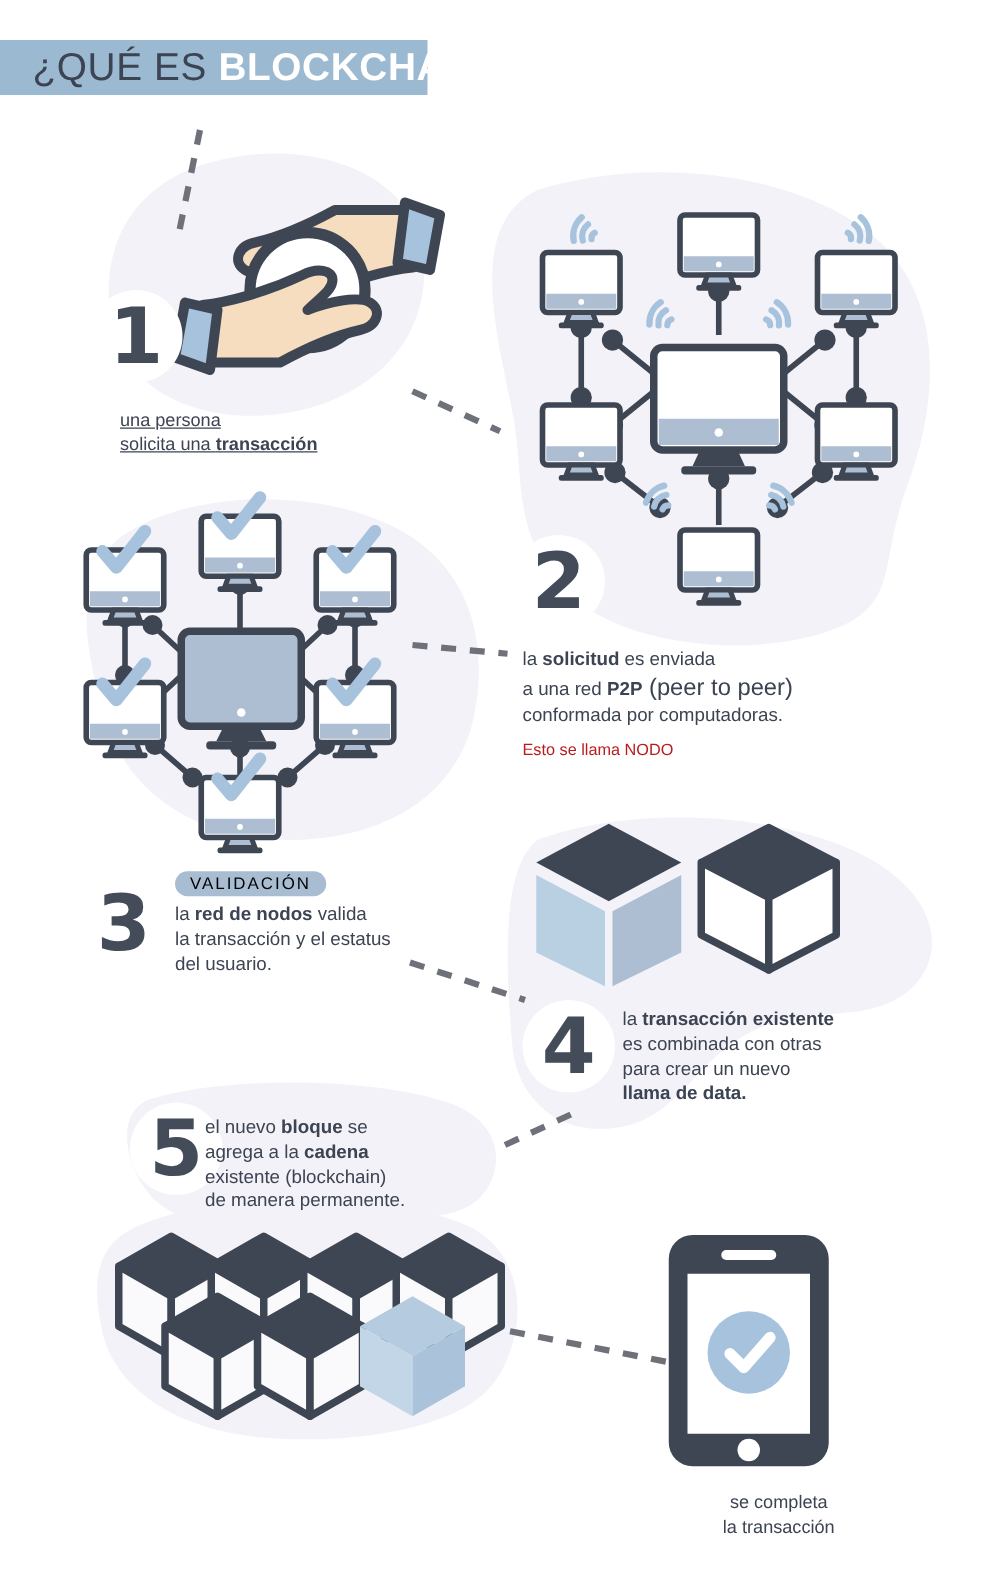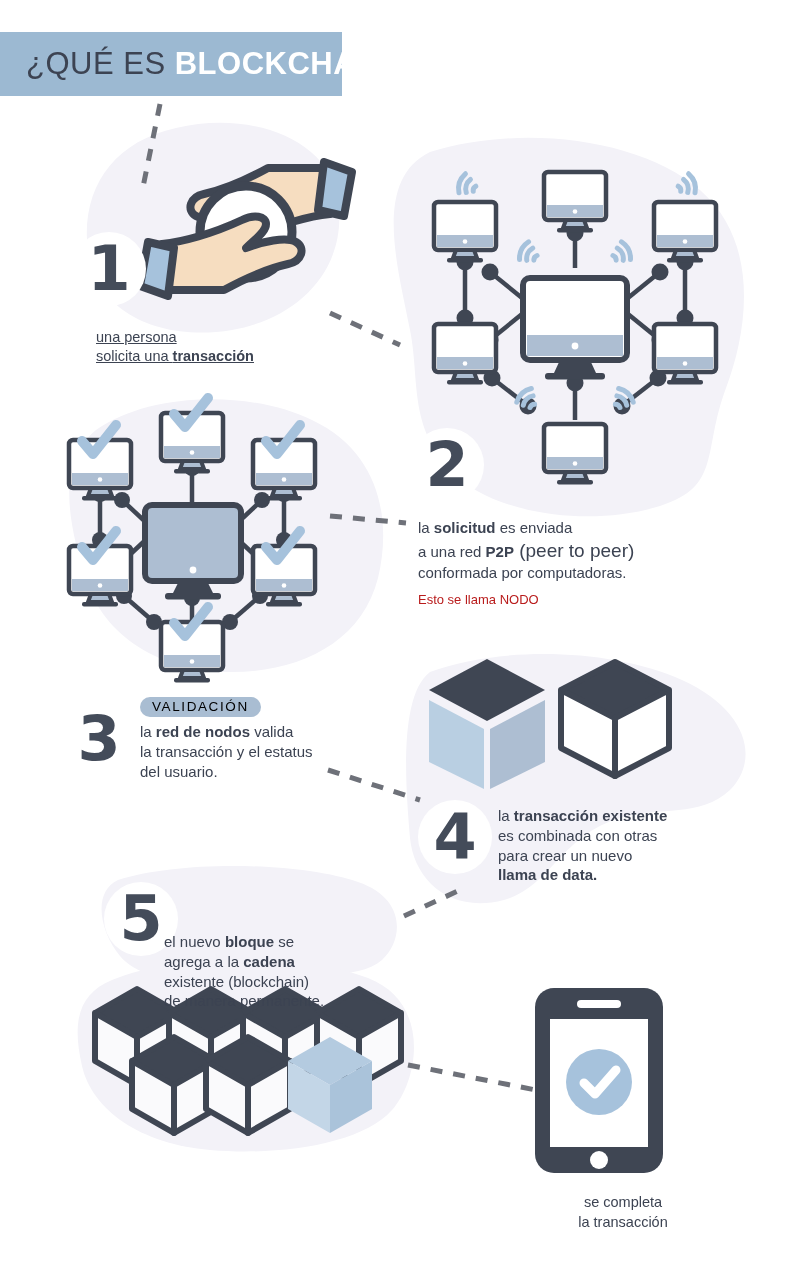--- a/index.html
+++ b/index.html
@@ -6,21 +6,21 @@
   body{
     width:800px;height:1271px;position:relative;overflow:hidden;
     font-family:"Liberation Sans","DejaVu Sans",sans-serif;
     color:#3c4352;
   }
   .stage{position:absolute;left:0;top:0;width:800px;height:1271px;}
   svg.layer{position:absolute;left:0;top:0;width:800px;height:1271px;}
 
   
   .title-banner{
-    position:absolute;left:0;top:32px;width:342px;height:64px;
+    position:absolute;left:0;top:32px;width:342px;height:44px;
     background:#9cb9d2;display:flex;align-items:center;
   }
   .title-text{
     margin-left:26px;font-size:31px;letter-spacing:.5px;white-space:nowrap;
   }
   .title-text .t1{color:#3c4352;font-weight:400;}
   .title-text .t2{color:#ffffff;font-weight:700;}
 
   
   .numbadge{
@@ -380,21 +380,21 @@
 
   <div class="cap cap2" style="left:498px;top:806px;">
     <div>
       <span>la </span><b>transacción existente</b>
     </div>
     <div><span>es combinada con otras</span></div>
     <div><span>para crear un nuevo</span></div>
     <div><b>llama de data.</b></div>
   </div>
 
-  <div class="cap cap2" style="left:164px;top:932px;">
+  <div class="cap cap2" style="left:164px;top:892px;">
     <div>
       <span>el nuevo </span><b>bloque</b><span> se</span>
     </div>
     <div>
       <span>agrega a la </span><b>cadena</b>
     </div>
     <div><span>existente (blockchain)</span></div>
     <div><span>de manera permanente.</span></div>
   </div>
 

